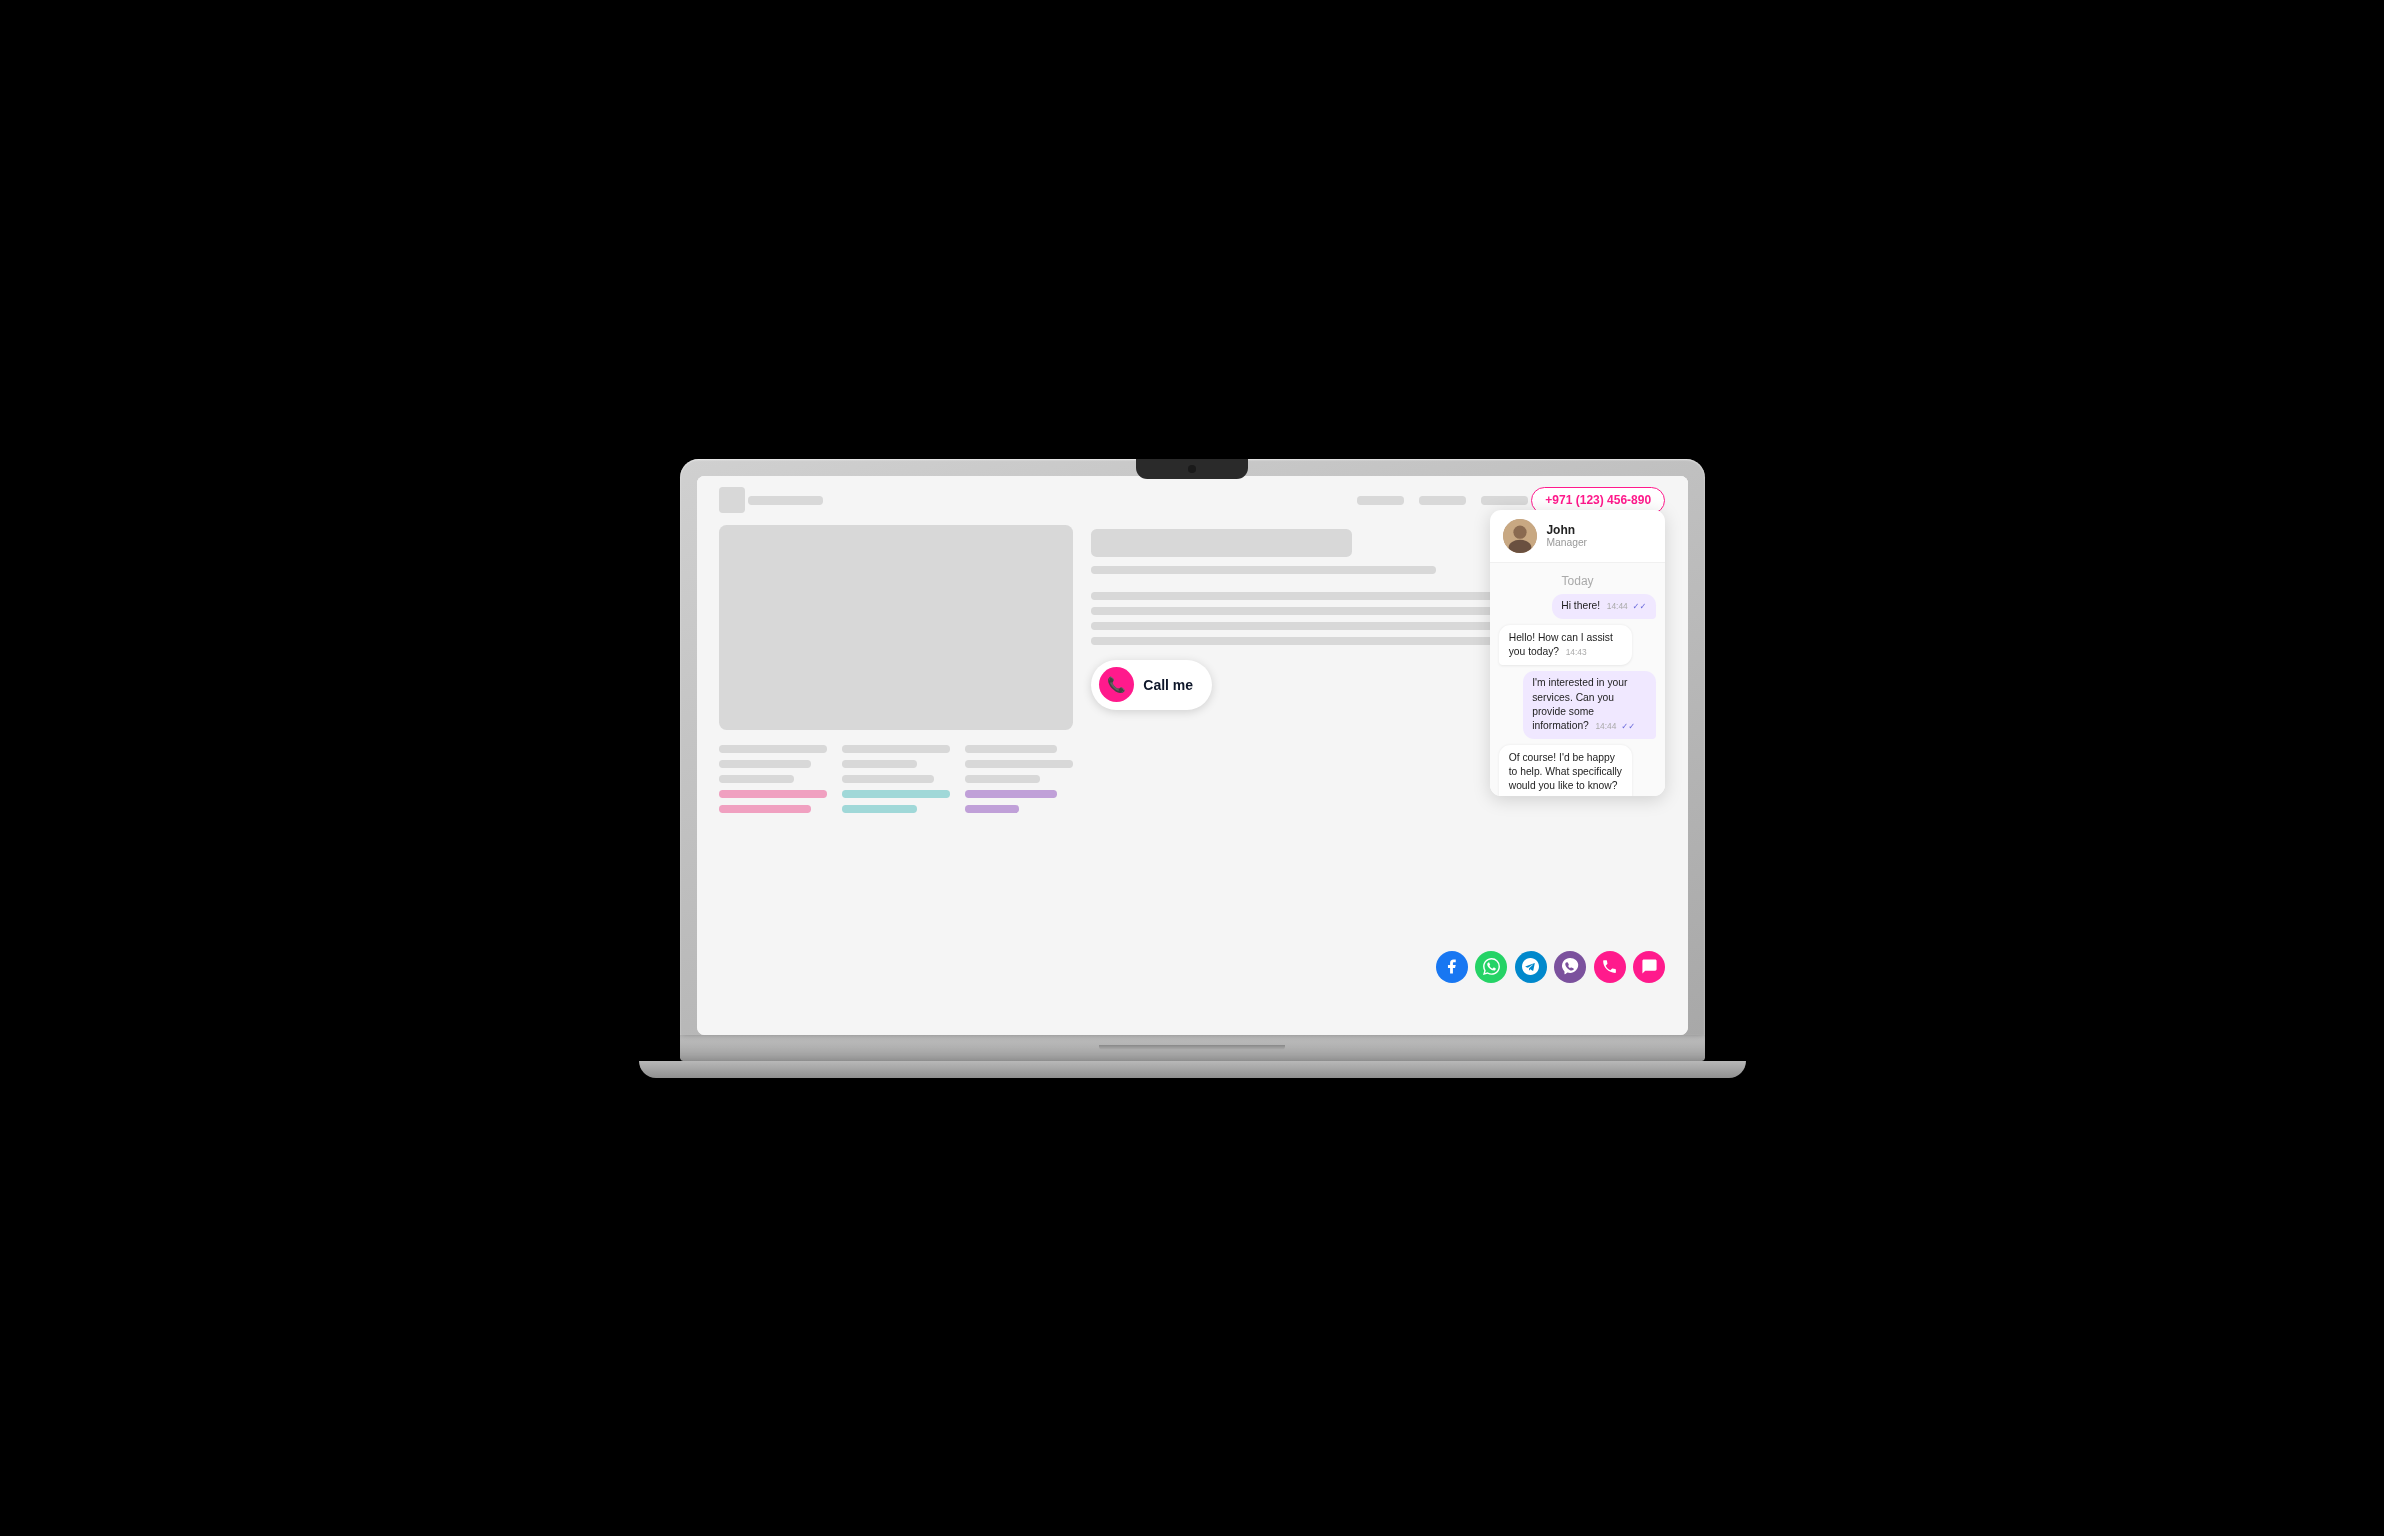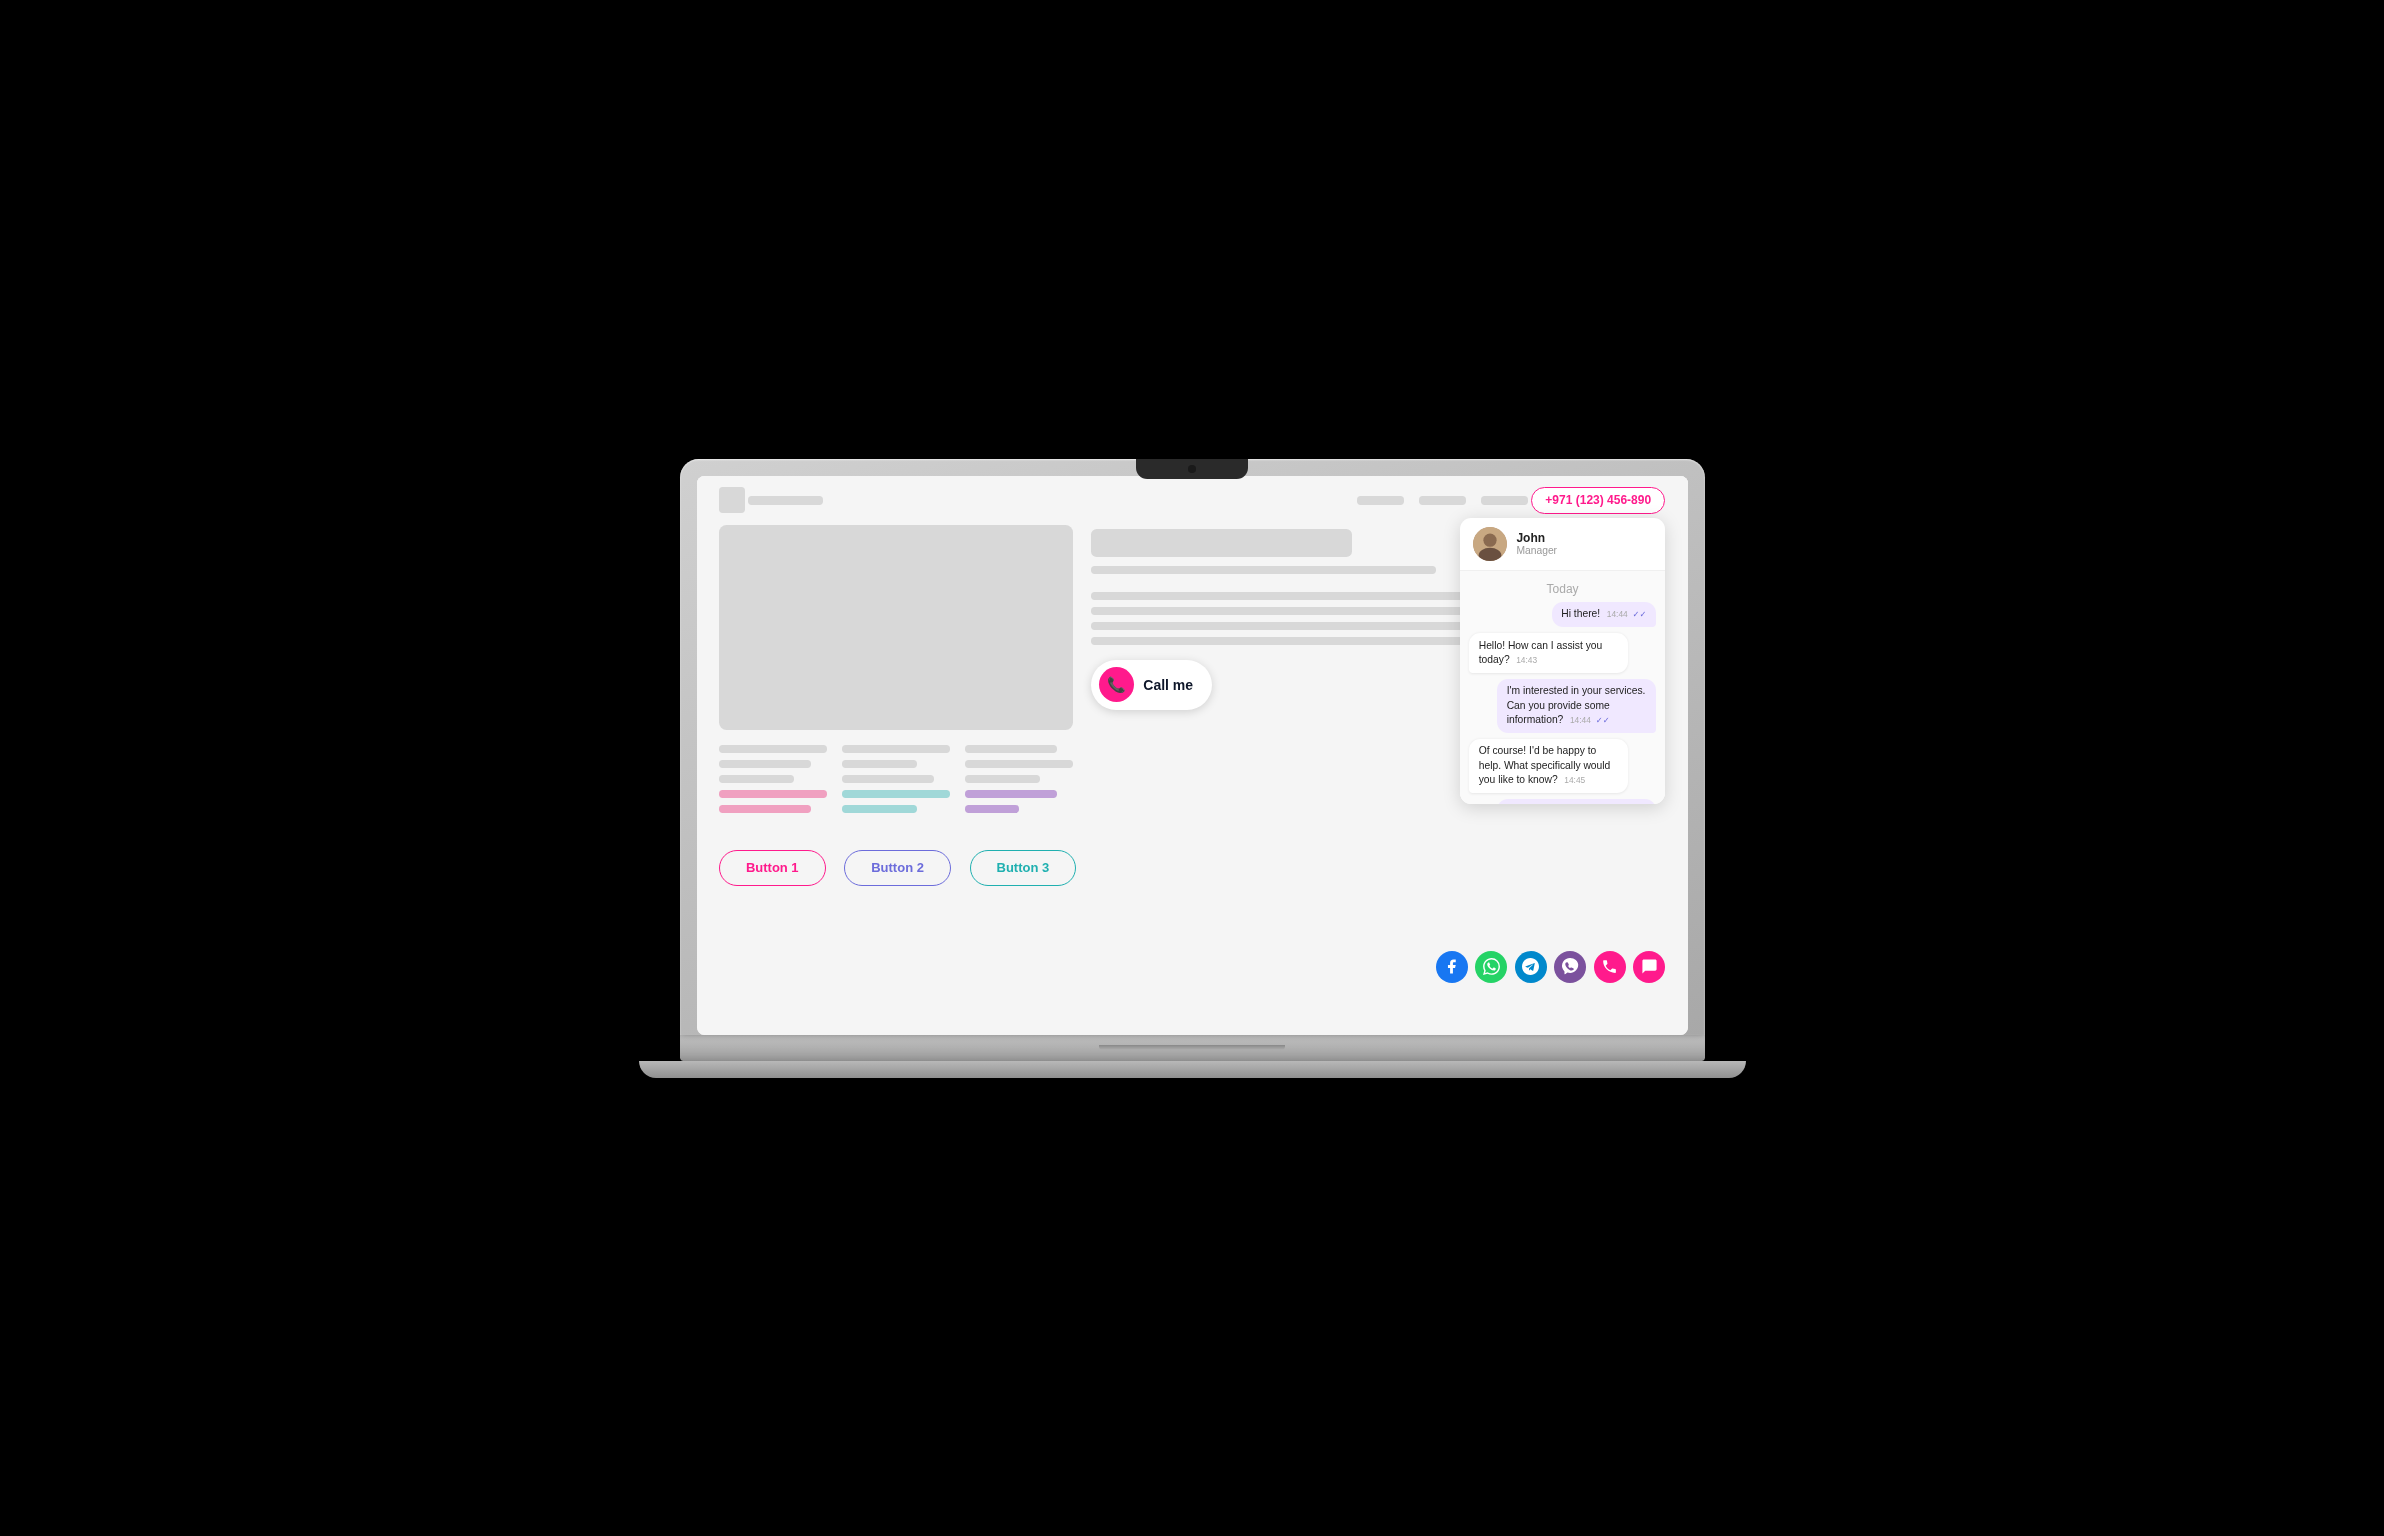--- a/index.html
+++ b/index.html
@@ -258,22 +258,22 @@
     }
 
     .btn-pink { border: 1.9px solid #ff1a8c; color: #ff1a8c; }
     .btn-purple { border: 1.9px solid #6c6cdb; color: #6c6cdb; }
     .btn-teal { border: 1.9px solid #20b0b0; color: #20b0b0; }
 
     
     .chat-widget {
       position: absolute;
       right: 22.4px;
-      top: 42px;
-      width: 205px;
+      top: 34px;
+      width: 175px;
       background: #fff;
       border-radius: 11.2px;
       box-shadow: 0 3.7px 18.6px rgba(0,0,0,0.15);
       overflow: hidden;
     }
 
     .chat-header {
       padding: 9.3px 13px;
       display: flex;
       align-items: center;
@@ -454,25 +454,20 @@
             <div class="right-line" style="width:90%"></div>
             <div class="right-line" style="width:70%"></div>
 
             <button class="call-me-btn">
               <span class="call-me-icon">📞</span>
               <span class="call-me-text">Call me</span>
             </button>
           </div>
         </div>
 
-        <div class="buttons-row">
-          <button class="btn-outline btn-pink">Button 1</button>
-          <button class="btn-outline btn-purple">Button 2</button>
-          <button class="btn-outline btn-teal">Button 3</button>
-        </div>
 
         <div class="chat-widget">
           <div class="chat-header">
             <div class="chat-avatar">
 
               <svg width="34" height="34" viewBox="0 0 36 36">
                 <circle cx="18" cy="18" r="18" fill="#c8a882"></circle>
                 <circle cx="18" cy="14" r="7" fill="#8a6a50"></circle>
                 <ellipse cx="18" cy="30" rx="12" ry="8" fill="#6a5040"></ellipse>
               </svg>

